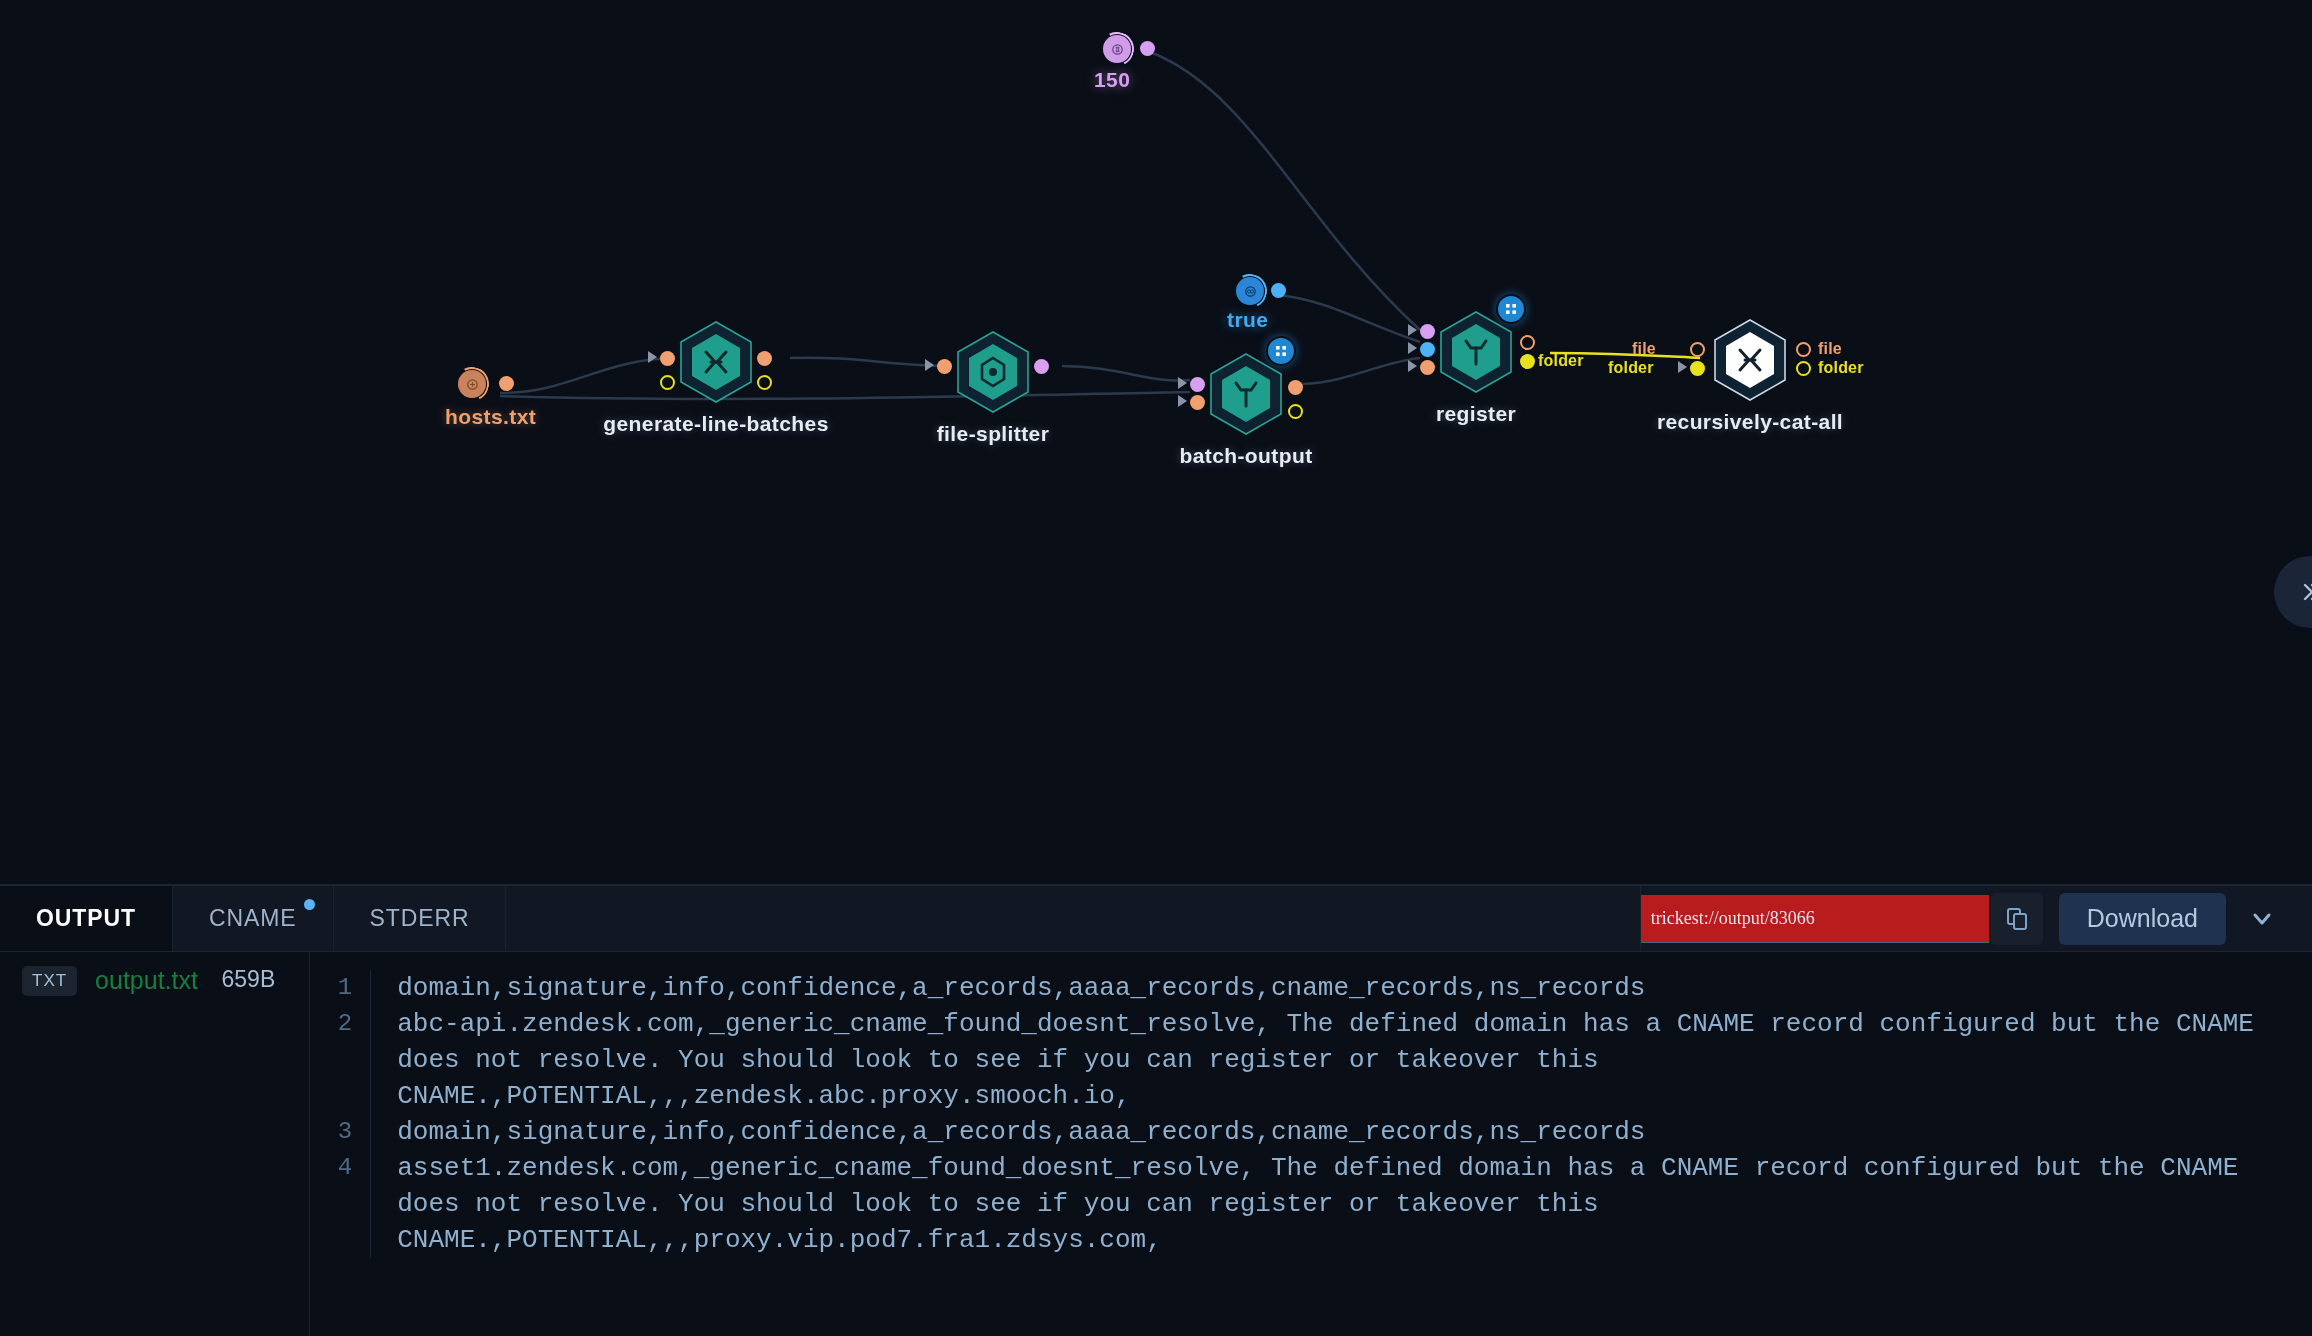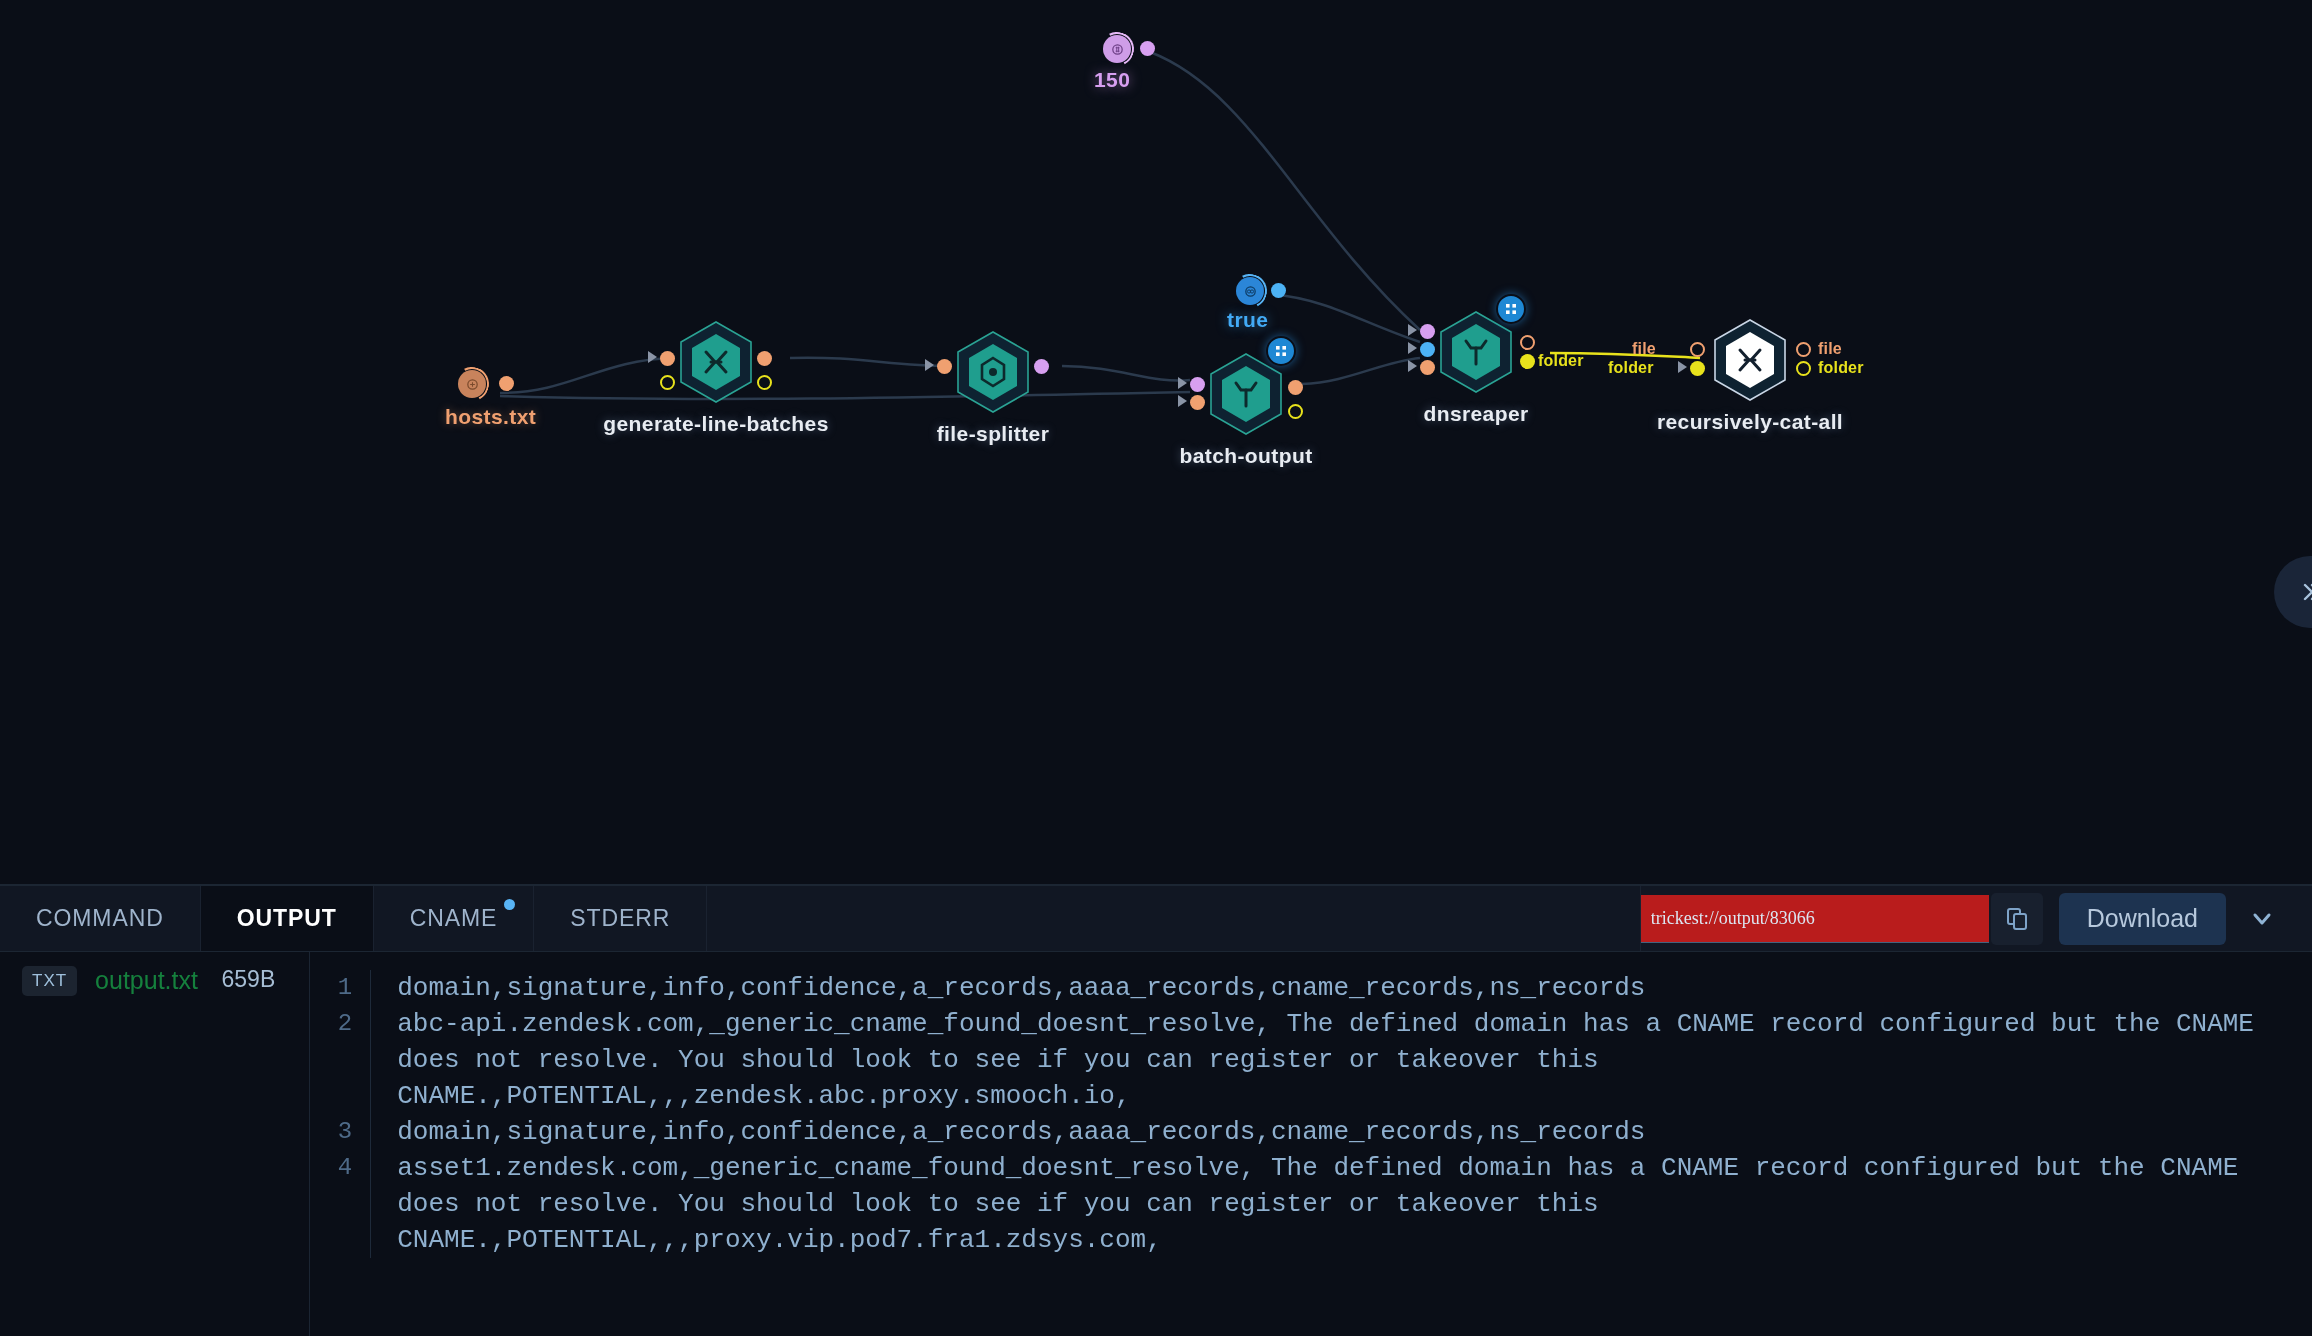--- a/index.html
+++ b/index.html
@@ -328,21 +328,21 @@
       </div>
       <div class="arrow-in" style="left:-30px; top:14px;"></div>
       <div class="port filled-violet" style="left:-18px; top:14px;"></div>
       <div class="arrow-in" style="left:-30px; top:32px;"></div>
       <div class="port filled-blue" style="left:-18px; top:32px;"></div>
       <div class="arrow-in" style="left:-30px; top:50px;"></div>
       <div class="port filled-orange" style="left:-18px; top:50px;"></div>
       <div class="port hollow-orange" style="left:82px; top:25px;"></div>
       <div class="port filled-yellow" style="left:82px; top:44px;"></div>
       <div class="port-text yellow" style="left:100px; top:42px;">folder</div>
-      <div class="hex-label">dnsreaper</div>
+      <div class="hex-label">register</div>
     </div>
 
     <div class="node" style="left:1712px; top:318px;">
       <div class="hex-wrap">
         <svg class="hex-outer" viewBox="0 0 76 84">
           <polygon points="38,2 73,22 73,62 38,82 3,62 3,22" fill="#0e2231" stroke="#c9d6e6" stroke-width="1.6"></polygon>
           <polygon points="38,14 62,28 62,56 38,70 14,56 14,28" fill="#ffffff"></polygon>
           <g fill="none" stroke="#13202e" stroke-width="3" stroke-linecap="round">
             <path d="M28,32 L37,42 L28,52"></path>
             <path d="M48,32 L39,42 L48,52"></path>
@@ -395,23 +395,20 @@
       <svg width="26" height="26" viewBox="0 0 26 26">
         <path d="M8 6 L15 13 L8 20" fill="none" stroke="#a8c2dc" stroke-width="2.4" stroke-linecap="round" stroke-linejoin="round"></path>
         <path d="M15 6 L22 13 L15 20" fill="none" stroke="#a8c2dc" stroke-width="2.4" stroke-linecap="round" stroke-linejoin="round"></path>
       </svg>
     </div>
   </div>
 
   <div id="panel">
 
     <div id="tabbar">
-      <div class="tab">
-        <span>COMMAND</span>
-      </div>
       <div class="tab active">
         <span>OUTPUT</span>
       </div>
       <div class="tab">
         <span>CNAME</span>
         <span class="dot"></span>
       </div>
       <div class="tab">
         <span>STDERR</span>
       </div>

